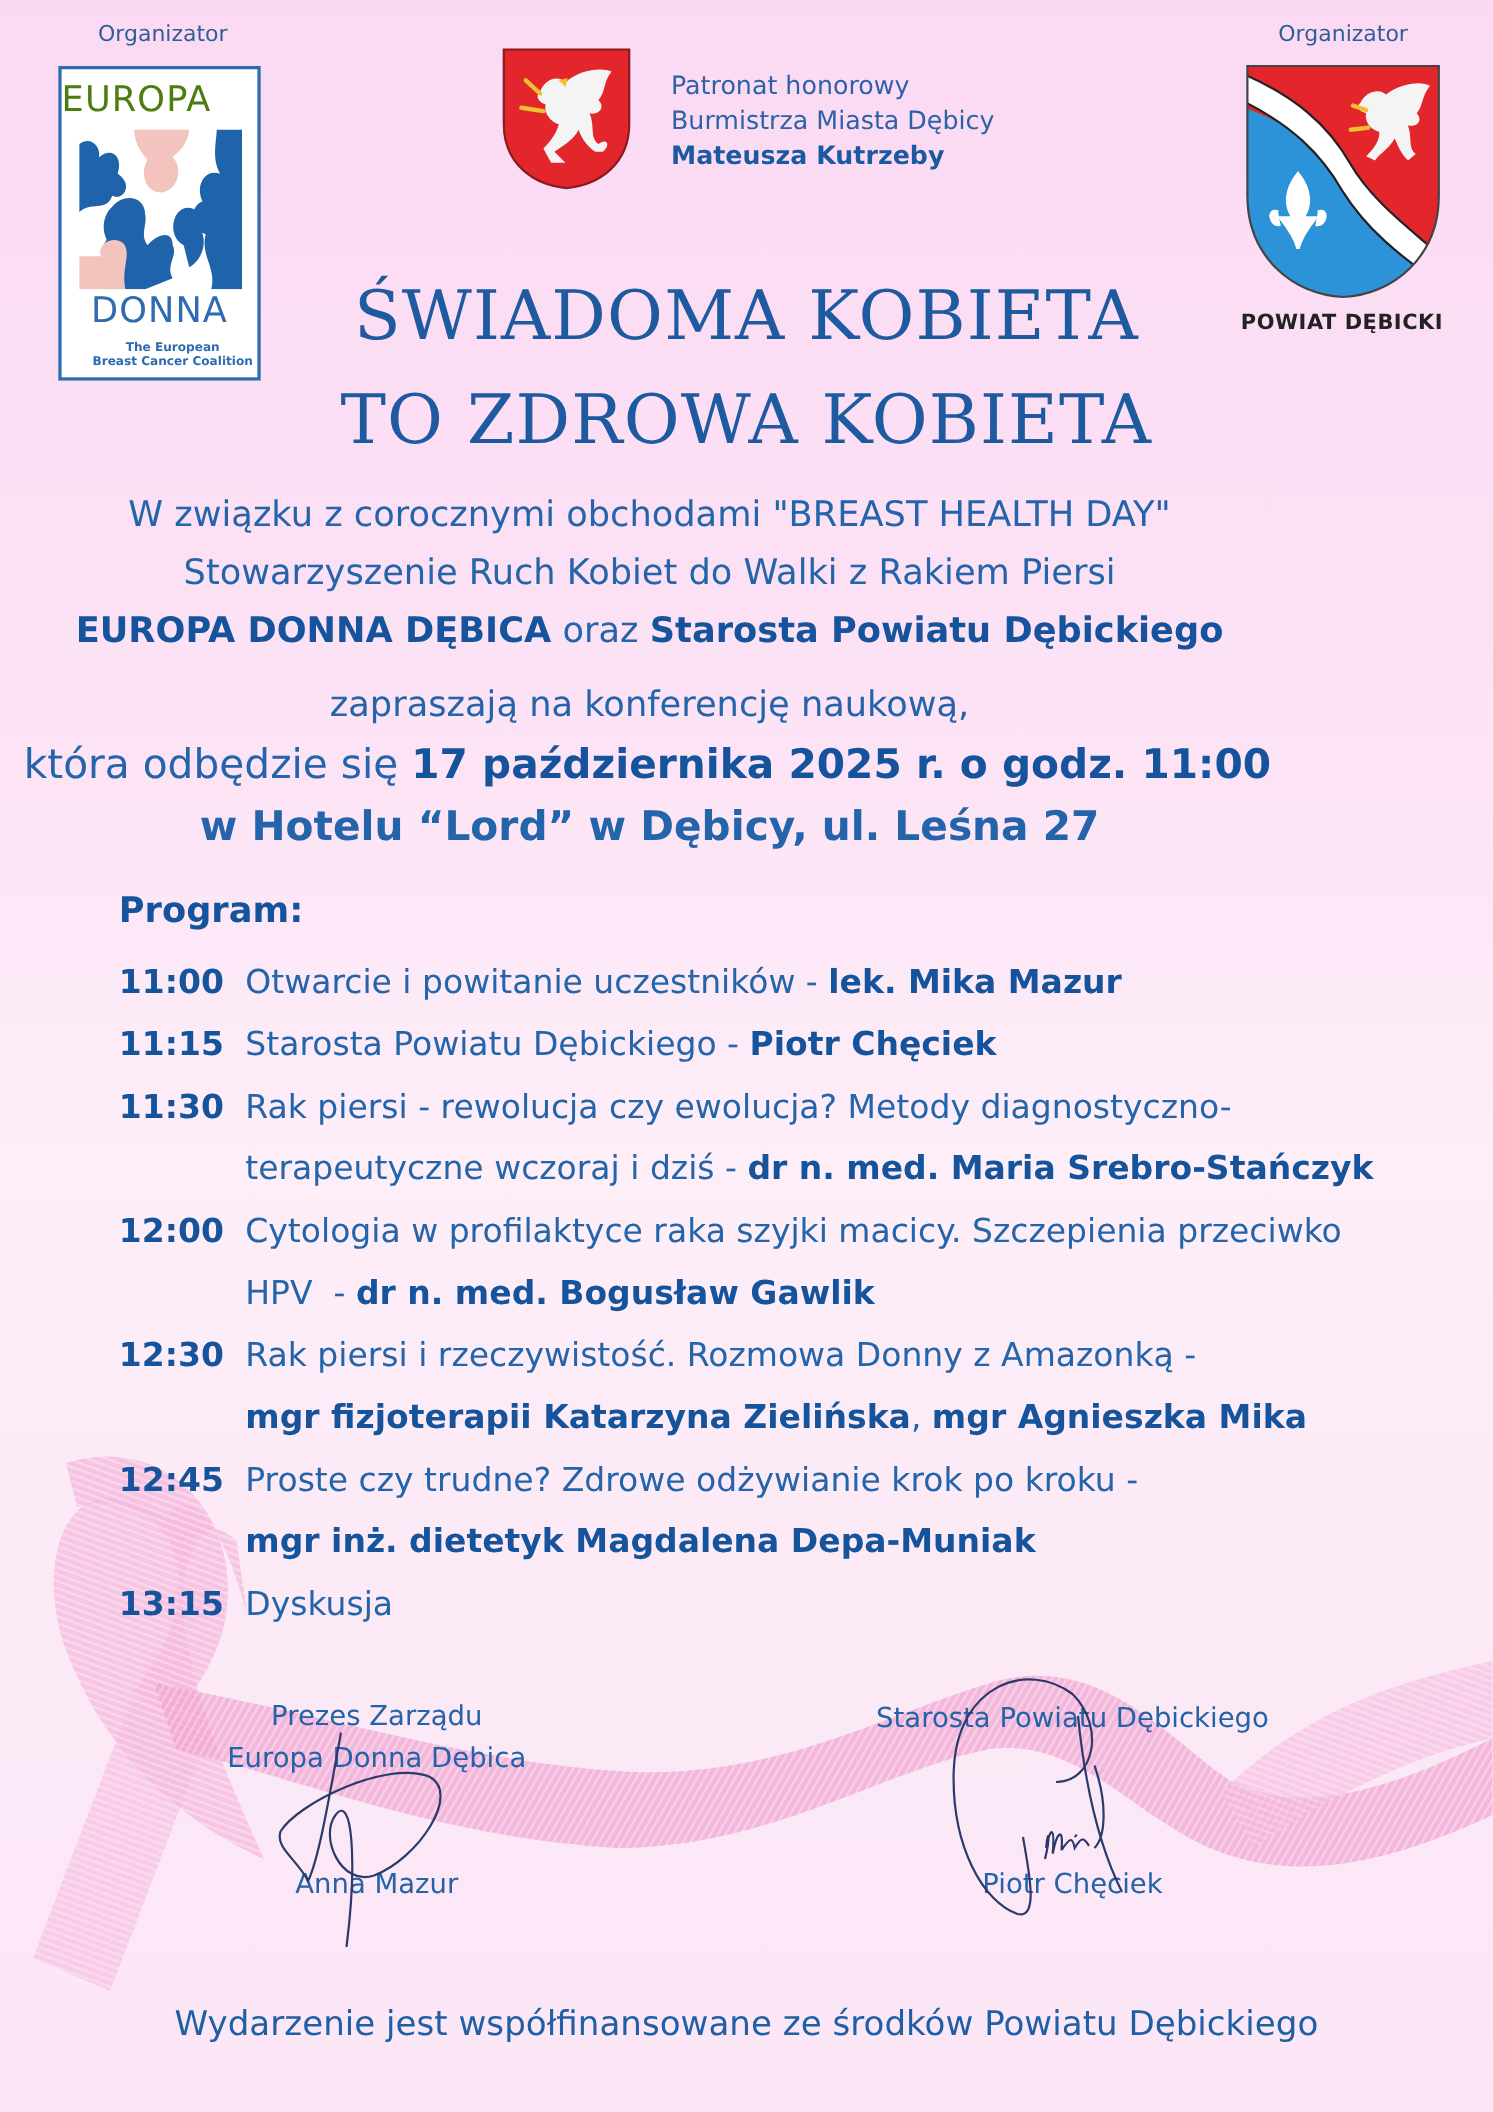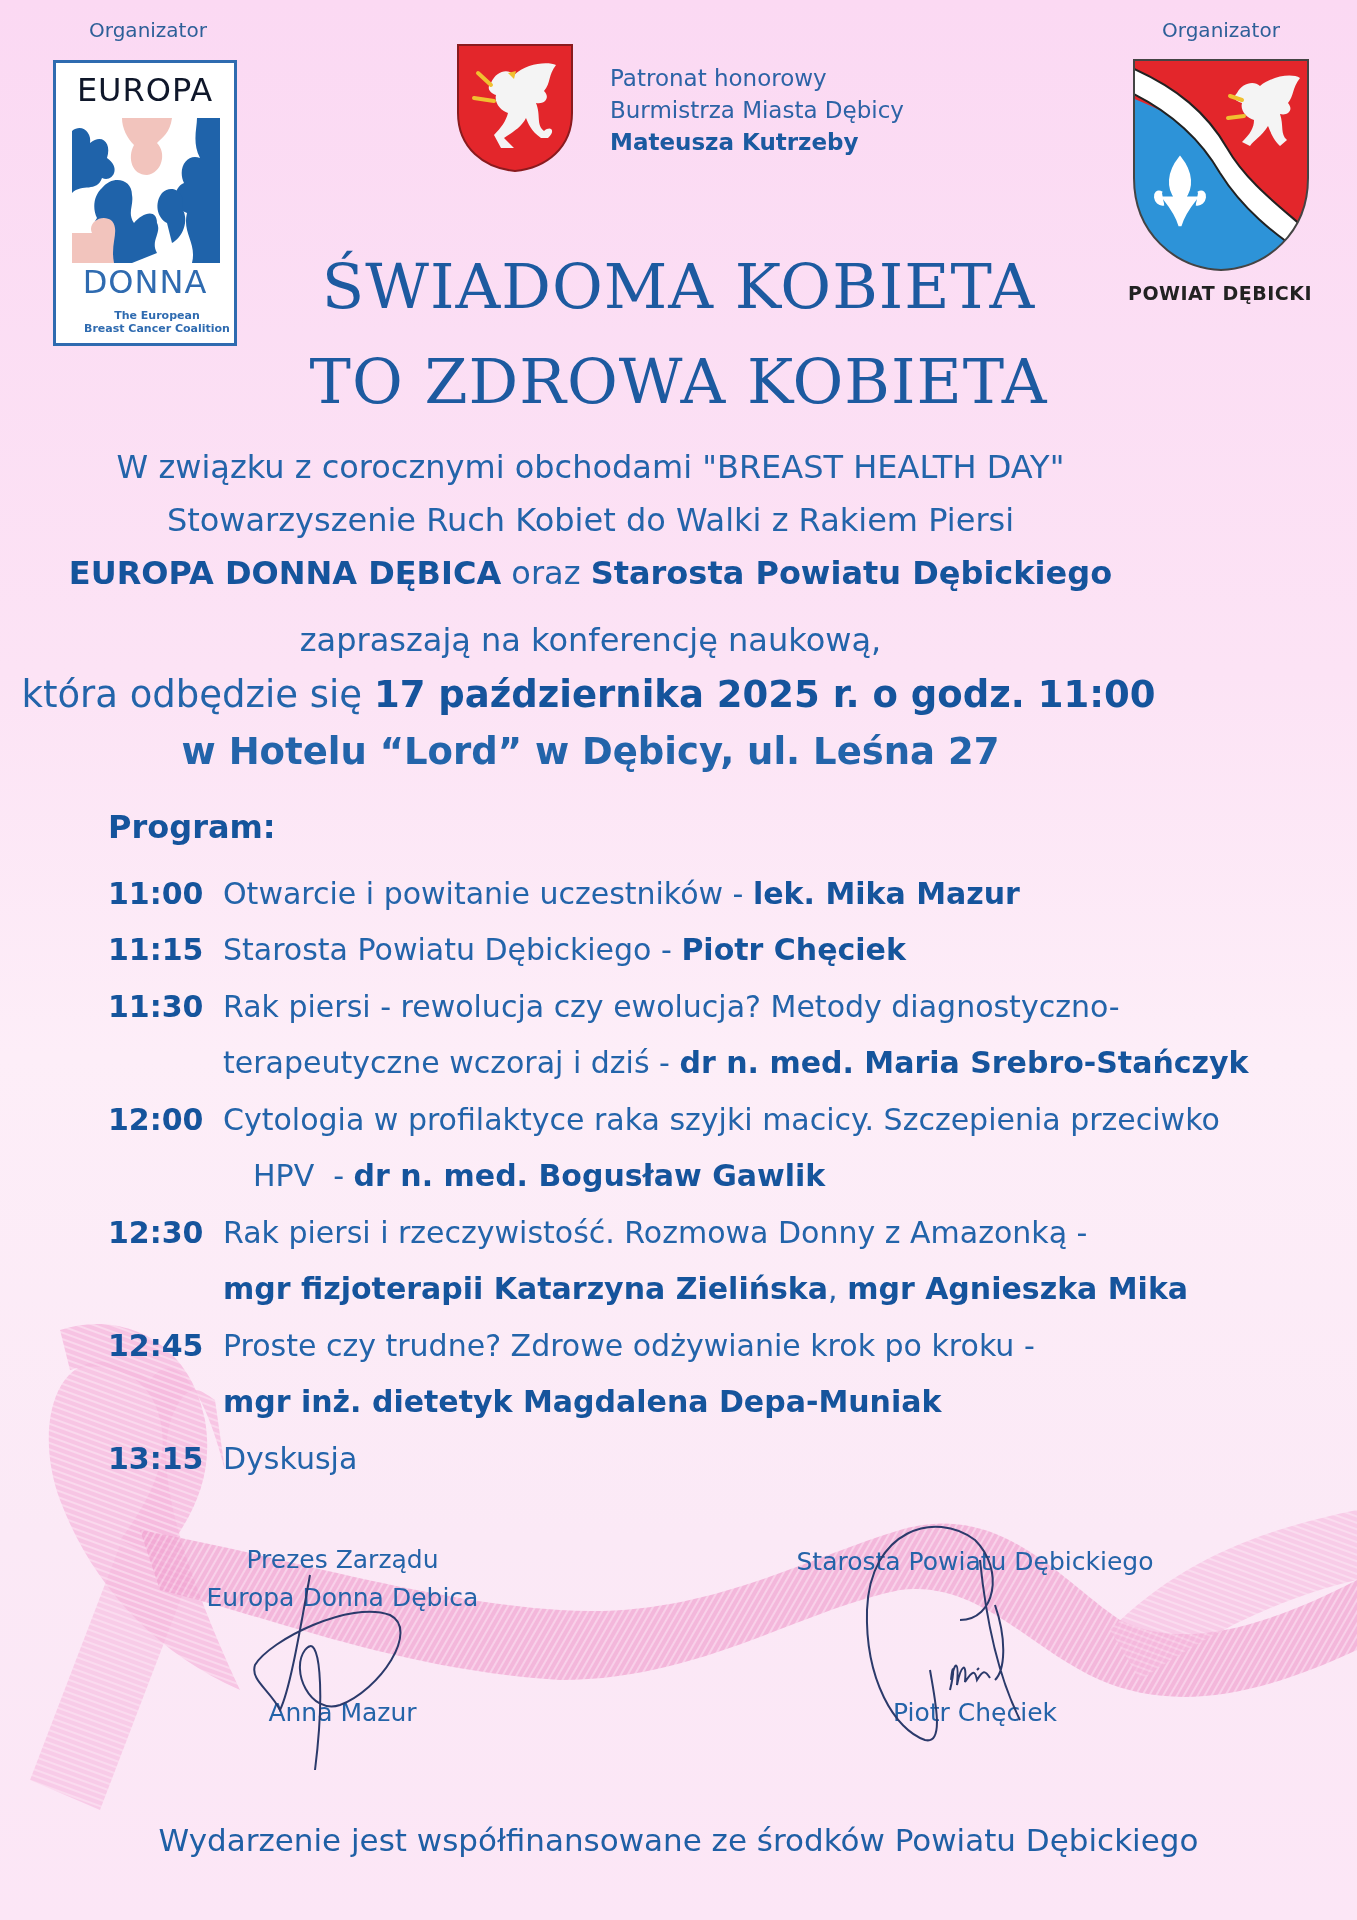--- a/index.html
+++ b/index.html
@@ -8,21 +8,21 @@
     background: linear-gradient(180deg, #fbd9f3 0%, #fce3f5 35%, #fdeef8 55%, #fbe9f6 80%, #fce6f6 100%);
     font-family: "DejaVu Sans", "Liberation Sans", sans-serif;
     color: #1d5ea6;
   }
   .abs { position: absolute; }
   .bold { font-weight: bold; color: #15549c; }
 
   
   .org-label { font-size: 20px; color: #2d5f98; width: 240px; text-align: center; }
   .ed-logo { left: 53px; top: 60px; width: 184px; height: 286px; border: 3px solid #2f6bb0; background: #fff; box-sizing: border-box; }
-  .ed-logo .t1 { position: absolute; top: 8px; left: 0; width: 100%; text-align: center; font-family: "DejaVu Sans", sans-serif; font-size: 32px; color: #0f172a; letter-spacing: 1px; font-weight: normal; }
+  .ed-logo .t1 { position: absolute; top: 8px; left: 0; width: 100%; font-family: "DejaVu Sans", sans-serif; font-size: 32px; color: #4d7c0f; letter-spacing: 1px; font-weight: normal; }
   .ed-logo .t2 { position: absolute; top: 200px; left: 0; width: 100%; text-align: center; font-size: 32px; color: #2f6bb0; letter-spacing: 1px; }
   .ed-logo .t3 { position: absolute; top: 246px; left: 0; width: 100%; text-align: center; font-size: 11px; line-height: 13px; color: #2f6bb0; font-weight: bold; margin-left: 12px; }
   .ed-art { position: absolute; left: 16px; top: 50px; width: 148px; height: 150px; }
 
   .patron { left: 610px; top: 62px; font-size: 23px; line-height: 32px; color: #2d63a6; }
   .patron .b { font-weight: bold; color: #1b5aa0; }
 
   .powiat-label { left: 1120px; top: 282px; font-size: 19px; font-weight: bold; color: #222; letter-spacing: 0.5px; width: 200px; text-align: center; }
 
   .title { left: 0; width: 1357px; font-family: "DejaVu Serif", "Liberation Serif", serif; color: #1d5aa0; font-size: 62px; text-align: center; letter-spacing: 1px; font-weight: normal; }
@@ -140,21 +140,21 @@
 <div class="abs prog-row" style="top:979px;">
   <span class="time">11:30</span><span>Rak piersi - rewolucja czy ewolucja? Metody diagnostyczno-</span>
 </div>
 <div class="abs prog-cont" style="top:1035px;">
   <span style="white-space:pre;">terapeutyczne wczoraj i dziś - </span><span class="bold">dr n. med. Maria Srebro-Stańczyk</span>
 </div>
 <div class="abs prog-row" style="top:1092px;">
   <span class="time">12:00</span><span>Cytologia w profilaktyce raka szyjki macicy. Szczepienia przeciwko</span>
 </div>
 <div class="abs prog-cont" style="top:1148px;">
-  <span style="white-space:pre;margin-left:30px;">HPV  - </span><span class="bold">dr n. med. Bogusław Gawlik</span>
+  <span style="white-space:pre;">HPV  - </span><span class="bold">dr n. med. Bogusław Gawlik</span>
 </div>
 <div class="abs prog-row" style="top:1205px;">
   <span class="time">12:30</span><span>Rak piersi i rzeczywistość. Rozmowa Donny z Amazonką -</span>
 </div>
 <div class="abs prog-cont" style="top:1261px;">
   <span class="bold">mgr fizjoterapii Katarzyna Zielińska</span><span style="white-space:pre;">, </span><span class="bold">mgr Agnieszka Mika</span>
 </div>
 <div class="abs prog-row" style="top:1318px;">
   <span class="time">12:45</span><span>Proste czy trudne? Zdrowe odżywianie krok po kroku -</span>
 </div>

